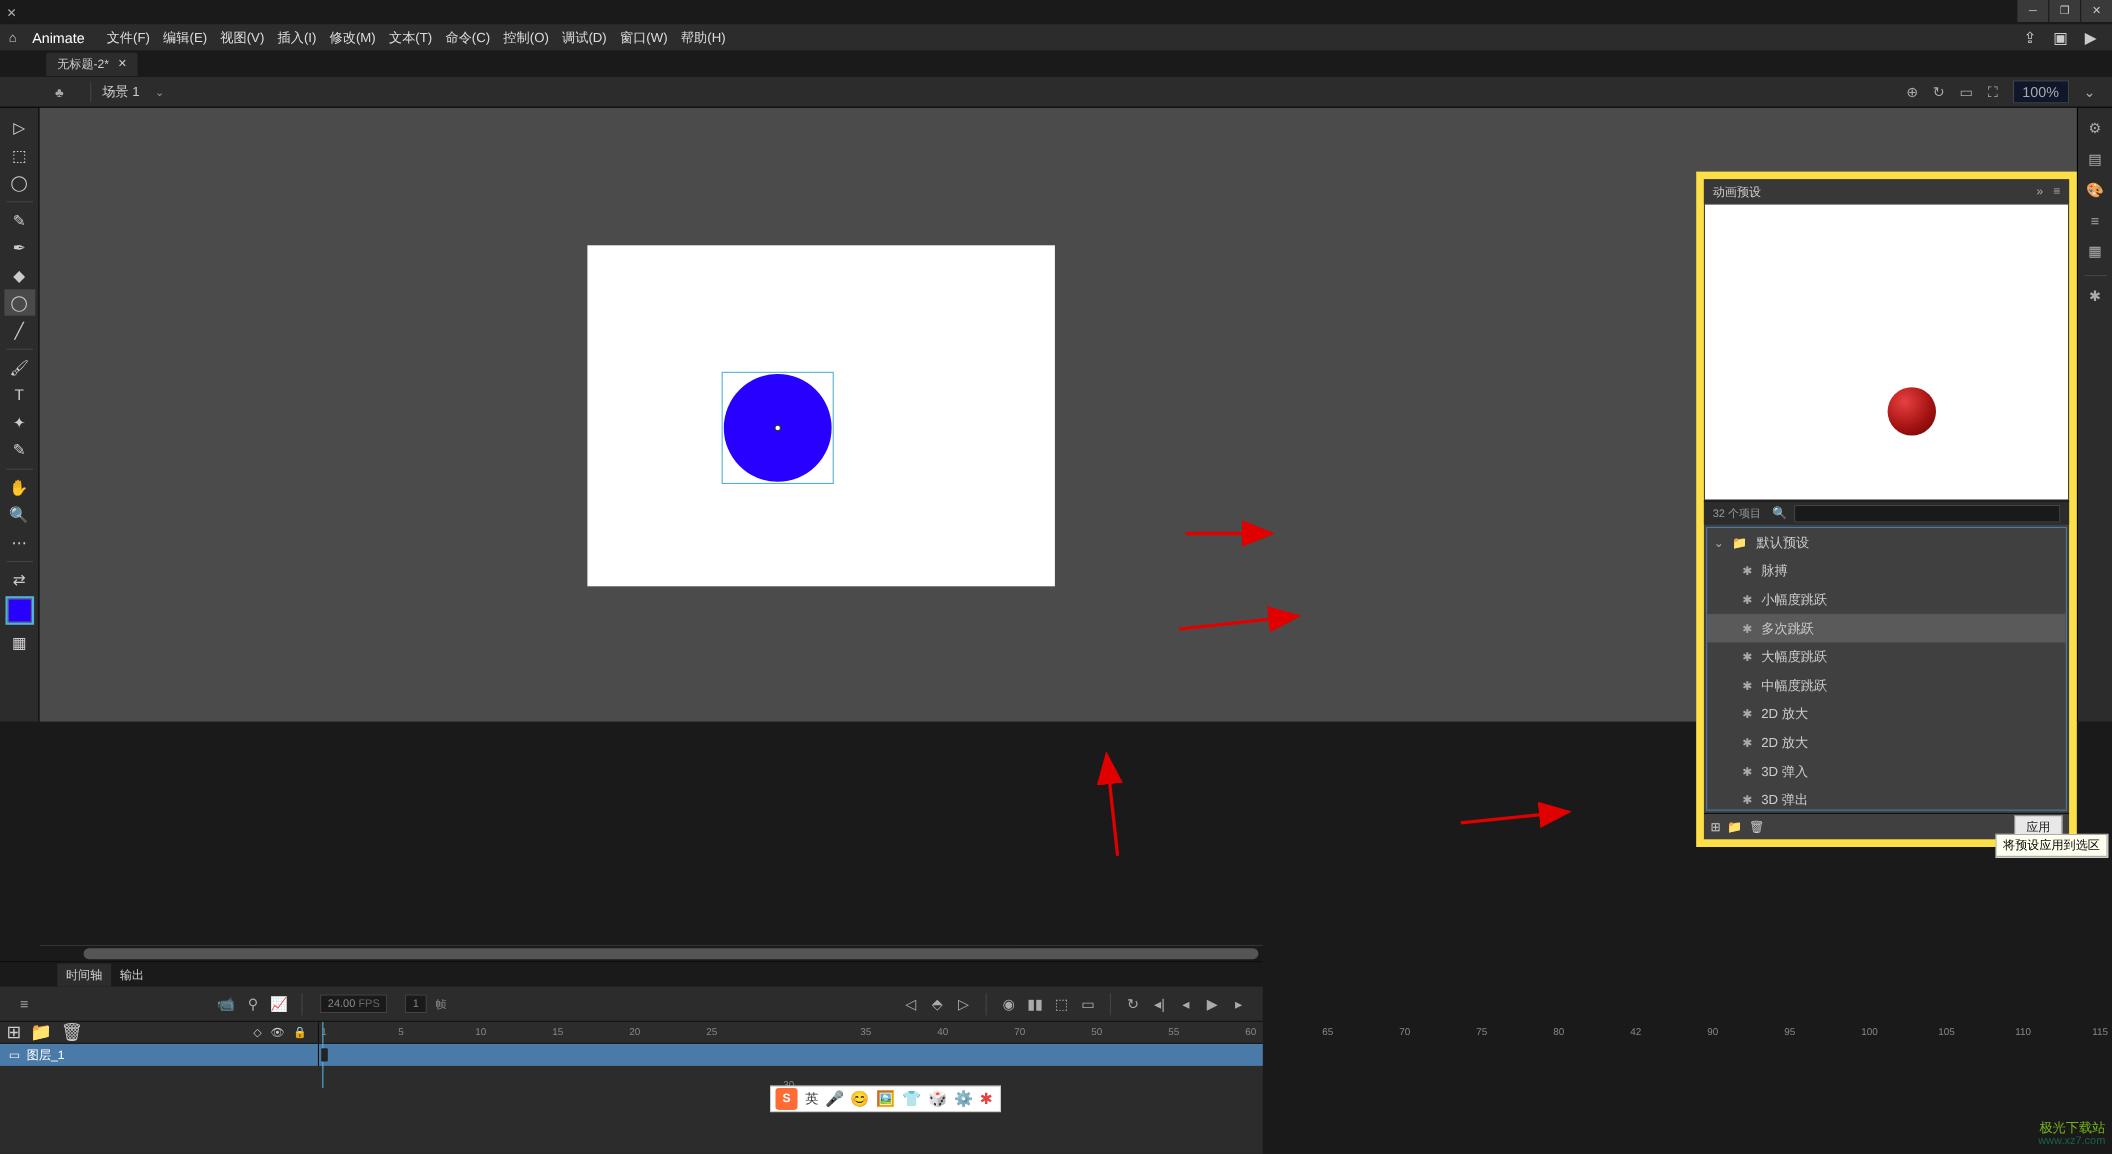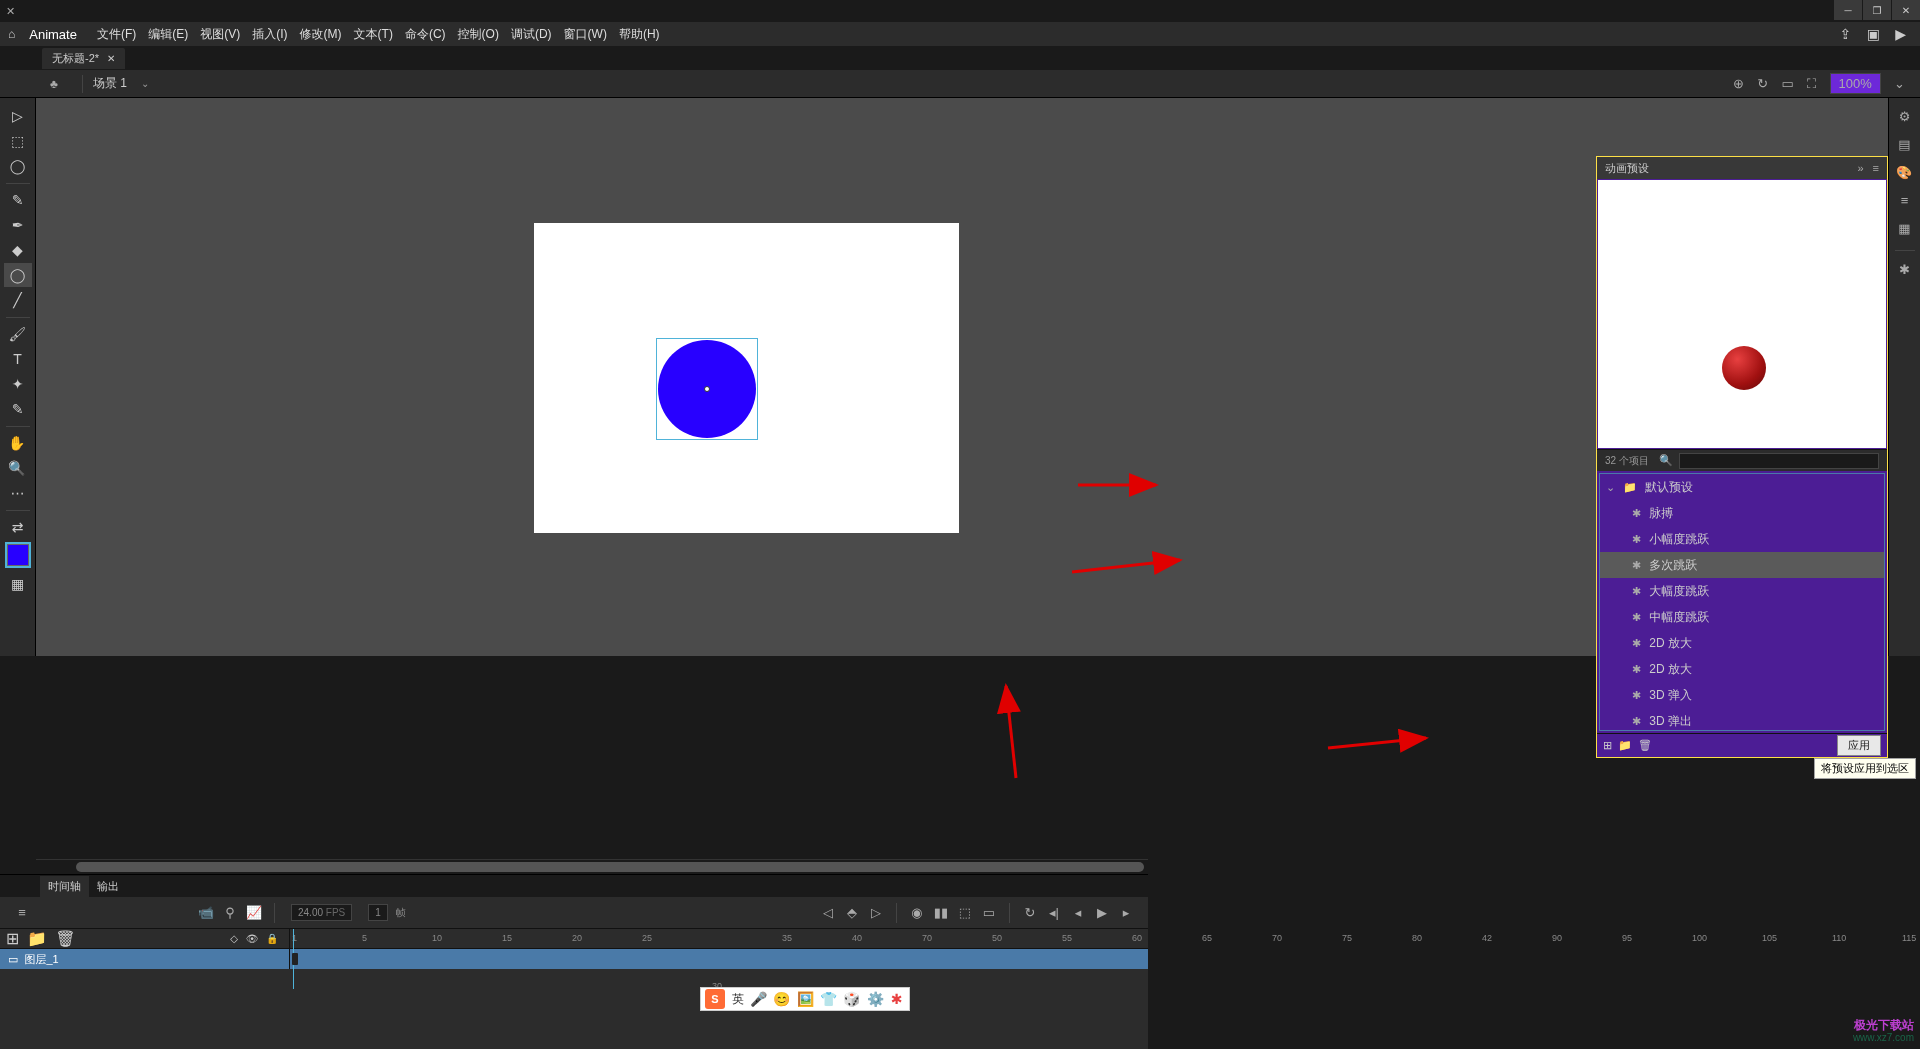--- a/index.html
+++ b/index.html
@@ -16,75 +16,75 @@
 .win-controls div:last-child { background: #3a3a3a; }
 .tab-bar { height: 24px; background: #1a1a1a; display: flex; align-items: center; padding-left: 42px; font-size: 11px; }
 .tab-bar .tab { background: #2c2c2c; padding: 3px 10px; border-radius: 2px 2px 0 0; display: flex; align-items: center; }
 .tab-bar .tab span.close { margin-left: 8px; font-size: 10px; cursor: pointer; }
 .scene-bar { height: 28px; background: #2c2c2c; display: flex; align-items: center; padding: 0 10px 0 50px; font-size: 12px; border-bottom: 1px solid #000; }
 .scene-bar .club-icon { margin-right: 14px; color: #aaa; }
 .scene-bar .divider { width: 1px; height: 18px; background: #444; margin: 0 10px; }
 .scene-bar .dropdown-arrow { margin-left: 14px; color: #999; font-size: 10px; }
 .scene-bar .spacer { flex: 1; }
 .scene-bar .right-controls span { margin: 0 5px; color: #aaa; font-size: 13px; cursor: pointer; }
-.scene-bar .zoom-box { background: #6d28d9; border: 1px solid #444; padding: 2px 8px; font-size: 11px; margin-left: 6px; }
+.scene-bar .zoom-box { background: #0f172a; border: 1px solid #444; padding: 2px 8px; font-size: 11px; margin-left: 6px; }
 .main-area { display: flex; height: 558px; }
 .left-toolbar { width: 36px; background: #2c2c2c; display: flex; flex-direction: column; align-items: center; padding-top: 6px; border-right: 1px solid #000; }
 .left-toolbar .tool { width: 28px; height: 24px; display: flex; align-items: center; justify-content: center; color: #ccc; cursor: pointer; margin-bottom: 1px; font-size: 14px; }
 .left-toolbar .tool.active { background: #4a4a4a; }
 .left-toolbar .separator { width: 24px; height: 1px; background: #444; margin: 4px 0; }
 .left-toolbar .color-swatch { width: 22px; height: 22px; border: 1px solid #666; margin-top: 4px; cursor: pointer; }
 .stage-area { flex: 1; background: #4b4b4b; position: relative; overflow: hidden; }
 .stage-canvas { position: absolute; left: 498px; top: 125px; width: 425px; height: 310px; background: #fff; }
 .blue-circle-box { position: absolute; left: 620px; top: 240px; width: 102px; height: 102px; border: 1px solid #4fb3d9; }
 .blue-circle { width: 98px; height: 98px; background: #2800ff; border-radius: 50%; margin: 1px; position: relative; }
 .blue-circle::after { content: ""; position: absolute; left: 50%; top: 50%; width: 4px; height: 4px; border: 1px solid #333; background: #fff; border-radius: 50%; transform: translate(-50%, -50%); }
 .right-toolbar { width: 32px; background: #2c2c2c; display: flex; flex-direction: column; align-items: center; padding-top: 6px; border-left: 1px solid #000; }
 .right-toolbar .tool { width: 24px; height: 24px; display: flex; align-items: center; justify-content: center; color: #aaa; cursor: pointer; margin-bottom: 4px; font-size: 13px; }
-.right-panel { position: absolute; right: 32px; top: 156px; width: 292px; background: #4c1d95; border: 1px solid #fde047; }
+.right-panel { position: absolute; right: 32px; top: 156px; width: 346px; background: #404040; border: 7px solid #fde047; }
 .right-panel .panel-header { height: 22px; background: #383838; display: flex; align-items: center; padding: 0 8px; font-size: 11px; }
 .right-panel .panel-header .spacer { flex: 1; }
 .right-panel .panel-header .icons span { margin-left: 6px; color: #aaa; font-size: 11px; cursor: pointer; }
 .right-panel .preview { height: 268px; background: #fff; position: relative; margin: 1px; }
 .right-panel .red-ball { position: absolute; right: 120px; bottom: 58px; width: 44px; height: 44px; background: radial-gradient(circle at 35% 30%, #e84040, #a01010 60%, #600808); border-radius: 50%; }
 .right-panel .search-row { height: 22px; display: flex; align-items: center; padding: 0 8px; font-size: 11px; background: #2c2c2c; border-top: 1px solid #111; }
 .right-panel .search-row .count { color: #999; font-size: 10px; margin-right: 10px; }
 .right-panel .search-icon { color: #aaa; margin-right: 6px; }
 .right-panel .preset-list { height: 258px; overflow-y: auto; border: 1px solid #4a7aa8; margin: 2px; }
 .right-panel .preset-item { height: 26px; display: flex; align-items: center; padding-left: 14px; font-size: 12px; cursor: pointer; }
 .right-panel .preset-item.folder { padding-left: 6px; }
 .right-panel .preset-item.child { padding-left: 32px; }
 .right-panel .preset-item.selected { background: #5a5a5a; }
 .right-panel .preset-item .icon { margin-right: 8px; color: #aaa; font-size: 11px; }
 .right-panel .bottom-row { height: 24px; display: flex; align-items: center; padding: 0 6px; font-size: 11px; border-top: 1px solid #111; }
 .right-panel .bottom-row .spacer { flex: 1; }
 .right-panel .apply-btn { background: #e8e8e8; color: #222; padding: 2px 10px; border: 1px solid #888; cursor: pointer; font-size: 11px; }
 .timeline-section { position: absolute; bottom: 0; left: 0; width: 1148px; height: 175px; background: #2c2c2c; border-top: 1px solid #000; }
-.timeline-tabs { height: 22px; display: flex; align-items: center; padding-left: 40px; font-size: 11px; background: #1a1a1a; }
+.timeline-tabs { height: 22px; display: flex; align-items: center; padding-left: 52px; font-size: 11px; background: #1a1a1a; }
 .timeline-tabs .tl-tab { padding: 3px 8px; cursor: pointer; }
 .timeline-tabs .tl-tab.active { background: #2c2c2c; }
 .timeline-controls { height: 32px; display: flex; align-items: center; padding: 0 10px; border-bottom: 1px solid #111; }
 .timeline-controls .tc-icon { width: 24px; height: 24px; display: flex; align-items: center; justify-content: center; color: #aaa; cursor: pointer; font-size: 13px; }
 .timeline-controls .fps-box { background: #1a1a1a; border: 1px solid #444; padding: 2px 6px; font-size: 10px; margin: 0 8px; color: #888; }
 .timeline-controls .spacer-sm { width: 40px; }
 .timeline-controls .vdivider { width: 1px; height: 20px; background: #444; margin: 0 8px; }
 .timeline-layers { width: 290px; border-right: 1px solid #111; }
 .timeline-layer-row { height: 20px; display: flex; align-items: center; font-size: 11px; background: #4a7aa8; color: #fff; padding-left: 8px; }
 .timeline-ruler { height: 24px; background: #2c2c2c; position: relative; padding-left: 290px; }
 .timeline-ruler .tick { position: absolute; font-size: 9px; color: #888; }
 .scroll-h { height: 14px; background: #1a1a1a; border-top: 1px solid #333; }
 .scroll-h .thumb { height: 10px; background: #555; margin: 2px 0 0 40px; width: 1068px; border-radius: 5px; }
 .arrow-red { position: absolute; pointer-events: none; }
 .arrow-red svg { overflow: visible; }
 .tooltip-box { position: absolute; font-size: 11px; padding: 2px 6px; }
 .ime-bar { position: absolute; bottom: 38px; left: 700px; height: 24px; background: #fff; display: flex; align-items: center; border: 1px solid #ccc; padding: 0 4px; }
 .ime-bar .ime-icon { width: 20px; height: 20px; background: #ff6b35; border-radius: 3px; margin-right: 4px; display: flex; align-items: center; justify-content: center; color: #fff; font-size: 11px; font-weight: bold; }
 .ime-bar .ime-item { margin: 0 3px; font-size: 14px; }
 .watermark { position: absolute; right: 6px; bottom: 6px; font-size: 10px; color: #1a7050; opacity: 0.85; text-align: right; line-height: 1.1; }
-.watermark .line1 { color: #d946ef; font-size: 12px; font-weight: bold; }
+.watermark .line1 { color: #84cc16; font-size: 12px; font-weight: normal; }
 </style>
 </head>
 <body>
 
 <div class="win-controls">
   <div>─</div>
   <div>❐</div>
   <div>✕</div>
 </div>
 

